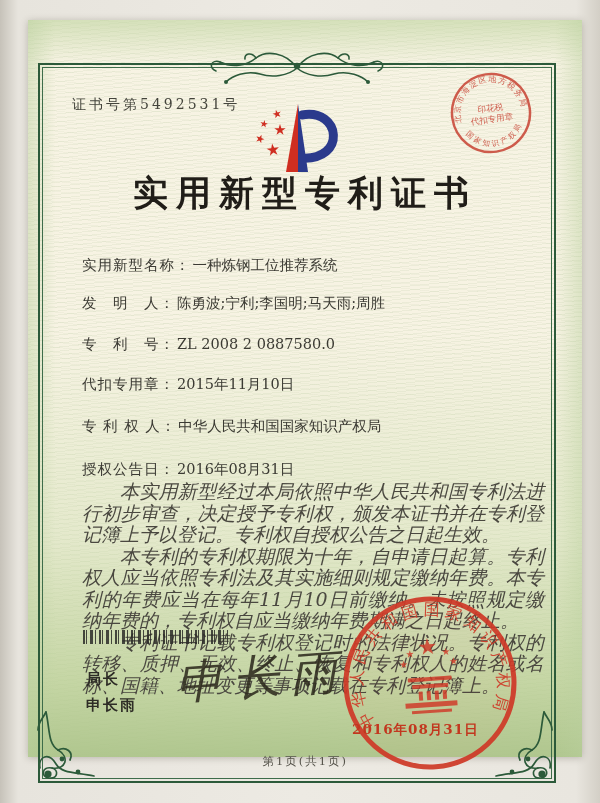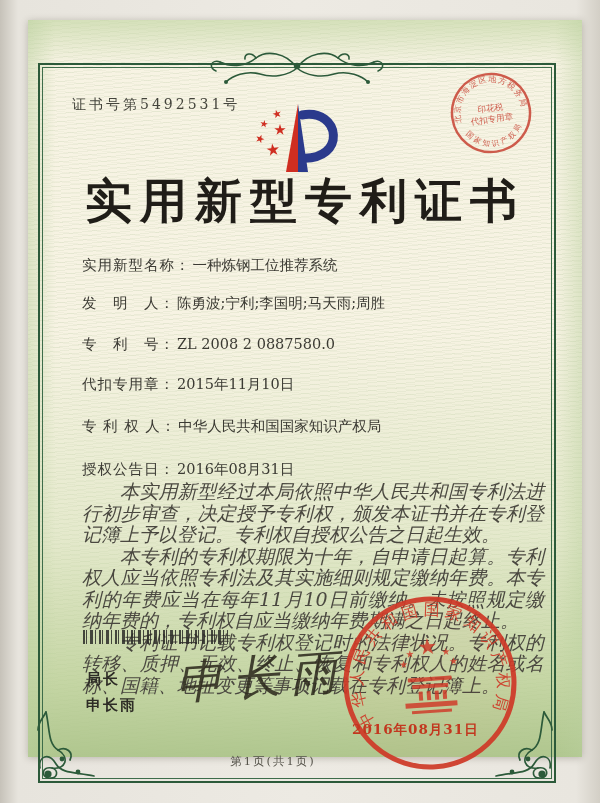--- a/index.html
+++ b/index.html
@@ -15,42 +15,42 @@
       linear-gradient(180deg,rgba(198,216,168,.7) 0,rgba(249,246,232,.08) 6%,rgba(249,246,232,0) 42%,rgba(206,221,176,.45) 70%,rgba(184,206,148,.8) 90%,rgba(172,196,138,.95) 100%),
       repeating-linear-gradient(174deg,rgba(116,154,92,.09) 0 1px,rgba(0,0,0,0) 1px 4px),
       repeating-linear-gradient(186deg,rgba(116,154,92,.06) 0 1px,rgba(0,0,0,0) 1px 5px),
       #f7f3e3;
     box-shadow:0 1px 7px rgba(60,55,40,.28);
   }
   .frame{position:absolute;left:10px;top:43px;width:514px;height:716px;border:2px solid #2c5a3a;}
   .frame-inner{position:absolute;inset:2px;border:1px solid #3d6c4a;}
   .abs{position:absolute;}
   .cert-no{left:44px;top:76px;font-size:14px;letter-spacing:3px;color:#44443c;}
-  .title{left:0;right:0;top:150px;text-align:center;font-size:47px;font-weight:bold;
+  .title{left:0;right:0;top:150px;text-align:center;font-size:35px;font-weight:bold;
          letter-spacing:8px;color:#201d18;}
   .field-row{left:54px;font-size:14.5px;color:#3b3a33;white-space:nowrap;}
   .f-label{letter-spacing:1px;}
   .f-value{margin-left:2px;}
   .body-text{left:54px;top:461px;width:462px;font-size:19px;line-height:21.5px;
              color:#4a4840;font-style:italic;text-align:justify;}
   .body-text p{margin:0;text-indent:2em;}
   .barcode{left:55px;top:610px;width:145px;height:14px;
     background:repeating-linear-gradient(90deg,
       #2b2b28 0 2px,rgba(0,0,0,0) 2px 3px,
       #2b2b28 3px 4px,rgba(0,0,0,0) 4px 7px,
       #2b2b28 7px 10px,rgba(0,0,0,0) 10px 12px,
       #2b2b28 12px 13px,rgba(0,0,0,0) 13px 16px);
     opacity:.85;}
   .post{left:58px;top:650px;font-size:15px;font-weight:bold;letter-spacing:2px;color:#2e2d26;}
   .name{left:58px;top:676px;font-size:15px;font-weight:bold;letter-spacing:2px;color:#2e2d26;}
   .signature{left:148px;top:626px;font-size:47px;color:#2f2c1f;letter-spacing:10px;
              font-style:italic;transform:rotate(-4deg);opacity:.88;}
   .seal-date{left:324px;top:701px;font-size:13.5px;font-weight:bold;color:#c2371f;
              letter-spacing:1px;z-index:6;}
-  .footer{left:170px;top:734px;width:150px;text-align:center;font-size:11.5px;
+  .footer{left:170px;top:734px;width:150px;text-align:right;font-size:11.5px;
           letter-spacing:2px;color:#55534a;}
   svg{display:block;}
   .tax-stamp{left:421px;top:51px;z-index:5;opacity:.82;}
   .office-seal{left:312px;top:573px;z-index:5;opacity:.93;}
   .logo{left:216px;top:82px;}
   .ornament-top{left:174px;top:26px;z-index:3;}
   .corner-bl{left:8px;top:690px;}
   .corner-br{left:462px;top:690px;transform:scaleX(-1);}
 </style>
 </head>

